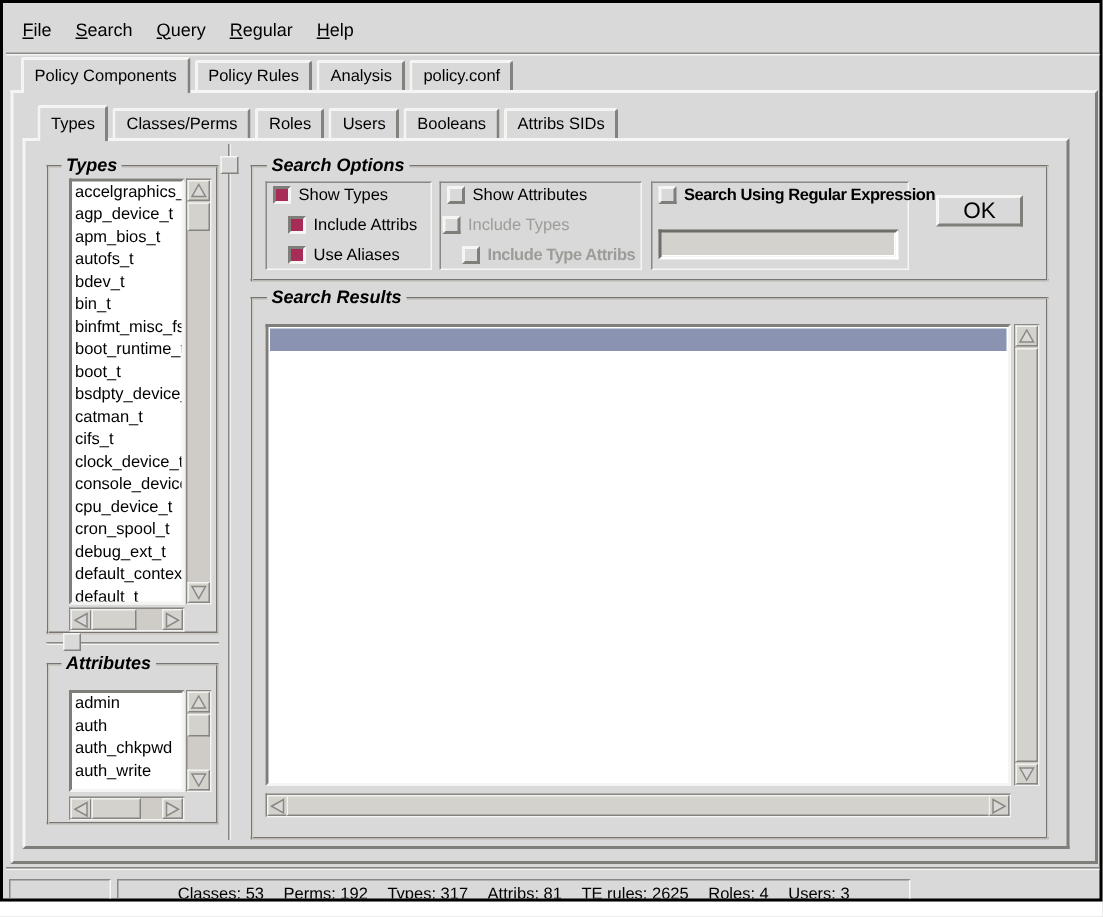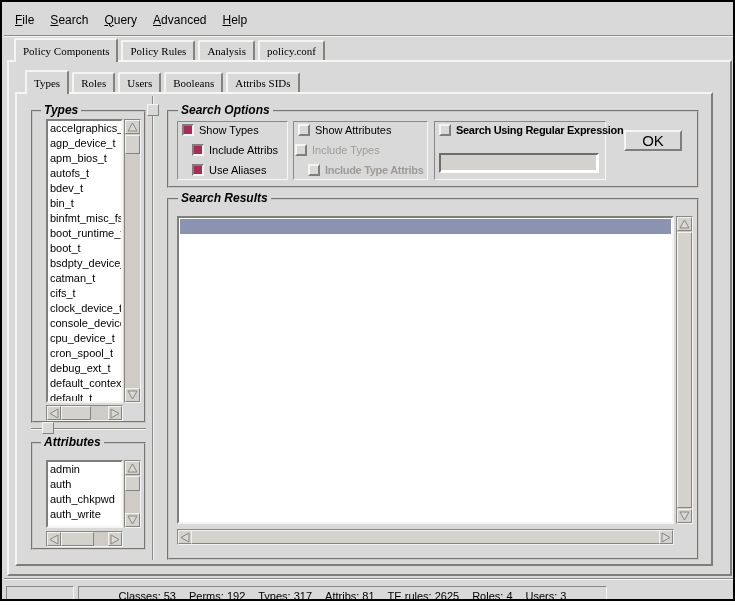--- a/index.html
+++ b/index.html
@@ -28,21 +28,21 @@
   }
   .menu-item { display:block; cursor:default; }
   .menu-item::first-letter { text-decoration:underline; }
 
   
   .tabrow { display:flex; align-items:flex-end; z-index:3; }
   .tab {
     height:20px; line-height:19px; padding:0 7px; margin-right:3px;
     font-size:11px; background:#d9d9d9; margin-bottom:2px;
     border:2px solid; border-color:#f4f4f2 #84827e #84827e #f4f4f2;
-    border-bottom:none; border-radius:2px 2px 0 0; white-space:nowrap;font-family:Liberation Serif, serif;
+    border-bottom:none; border-radius:2px 2px 0 0; white-space:nowrap;
   }
   .tab.active { height:24px; line-height:22px; margin-bottom:0; position:relative; z-index:4; }
   #main-tabs { left:5px; top:36px; width:725px; height:24px; padding-left:7px; }
   #sub-tabs  { left:13px; top:68px; width:698px; height:24px; padding-left:10px; }
 
   #main-frame { left:5px;  top:58px; width:725px; height:516px; z-index:1; }
   #sub-frame  { left:13px; top:90px; width:698px; height:474px; z-index:2; }
   .layer { z-index:5; }
 
   
@@ -118,34 +118,35 @@
 </style>
 </head>
 <body>
 
 <div class="window">
 
   <div class="abs" id="menubar">
     <span class="menu-item">File</span>
     <span class="menu-item">Search</span>
     <span class="menu-item">Query</span>
-    <span class="menu-item">Advanced</span>
+    <span class="menu-item">Regular</span>
     <span class="menu-item">Help</span>
   </div>
 
   <div class="abs tabrow" id="main-tabs">
     <div class="tab active">Policy Components</div>
     <div class="tab">Policy Rules</div>
     <div class="tab">Analysis</div>
     <div class="tab">policy.conf</div>
   </div>
   <div class="abs raised2" id="main-frame"></div>
 
   <div class="abs tabrow" id="sub-tabs">
     <div class="tab active">Types</div>
+    <div class="tab">Classes/Perms</div>
     <div class="tab">Roles</div>
     <div class="tab">Users</div>
     <div class="tab">Booleans</div>
     <div class="tab">Attribs SIDs</div>
   </div>
   <div class="abs raised2" id="sub-frame"></div>
 
   <div class="abs groove layer" style="left:29px;top:108px;width:115px;height:313px;"></div>
   <div class="abs lf-label layer" style="left:39px;top:101px;">Types</div>
 

